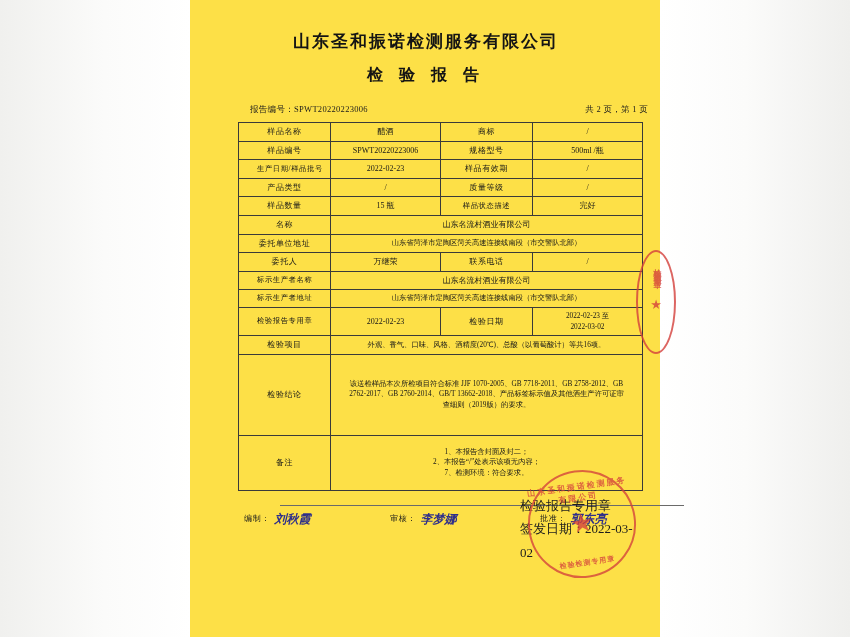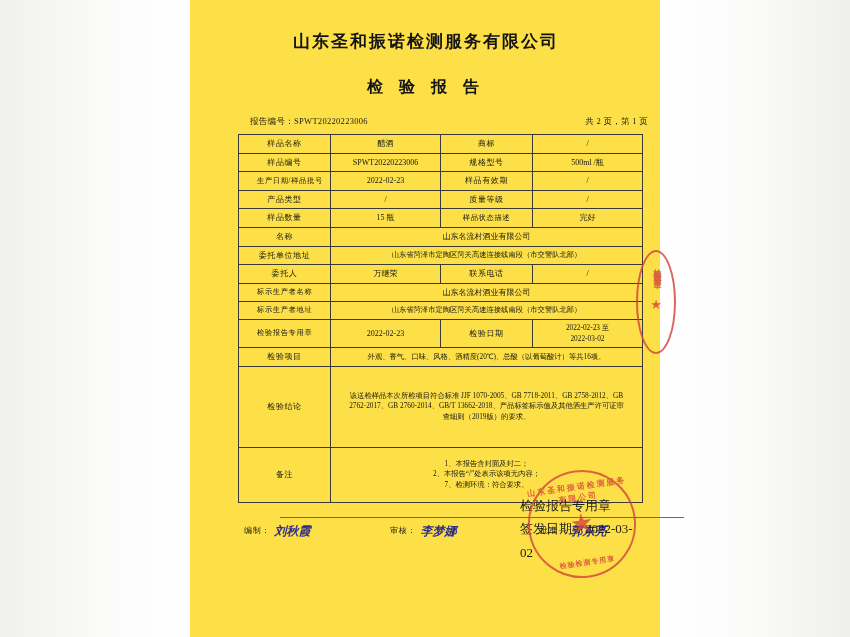--- a/index.html
+++ b/index.html
@@ -52,21 +52,21 @@
     letter-spacing: 2px;
     color: #141414;
     margin-top: 22px;
   }
   .title-sub {
     text-align: center;
     font-size: 16px;
     font-weight: bold;
     letter-spacing: 6px;
     color: #141414;
-    margin-top: 24px;
+    margin-top: 12px;
   }
   .meta-row {
     position: relative;
     margin-top: 18px;
     height: 14px;
     font-size: 8.5px;
   }
   .report-no {
     position: absolute;
     left: 54px;

